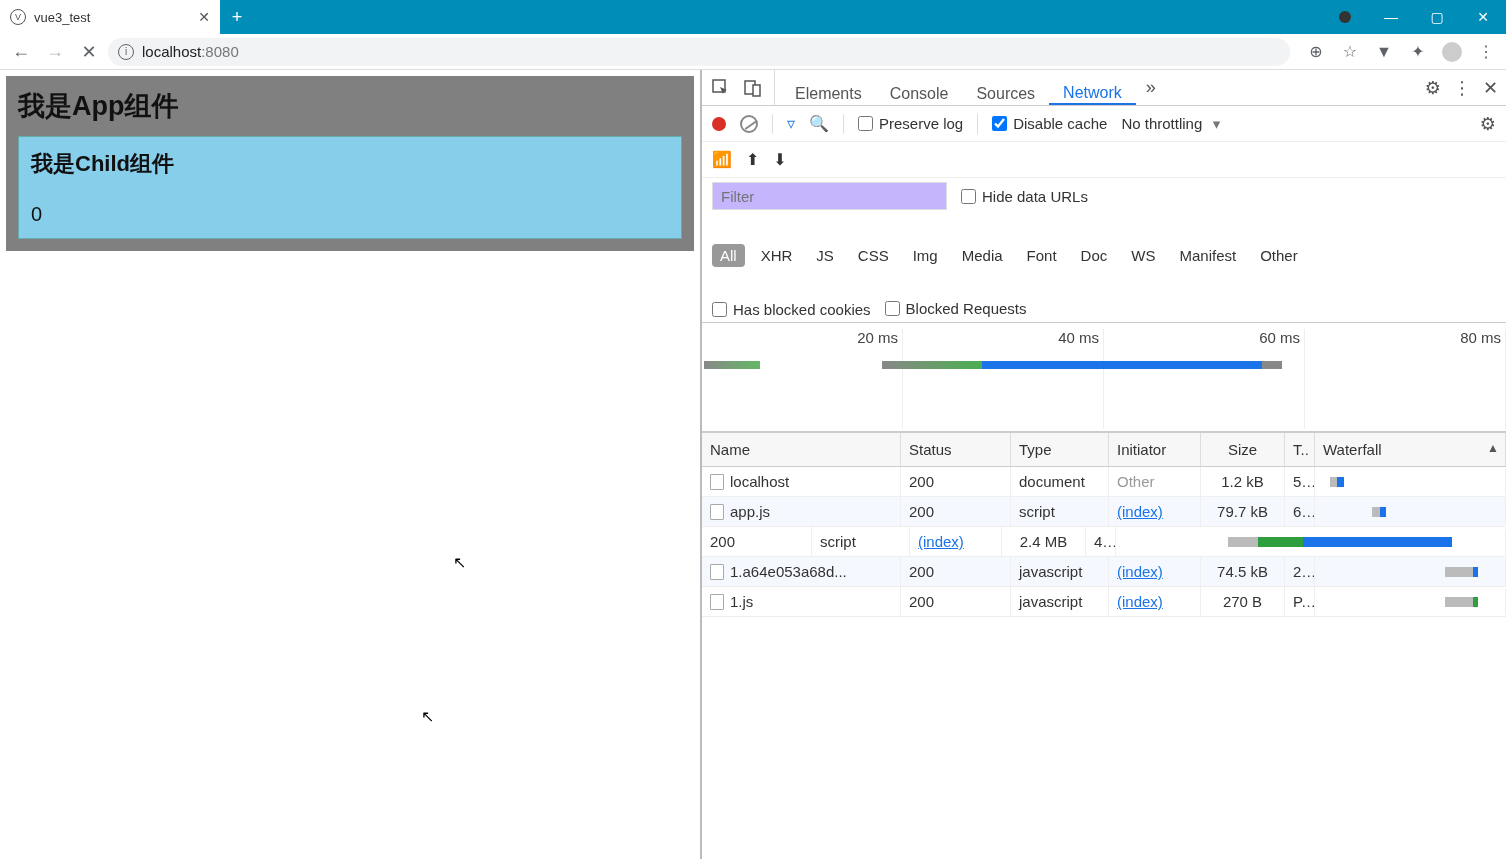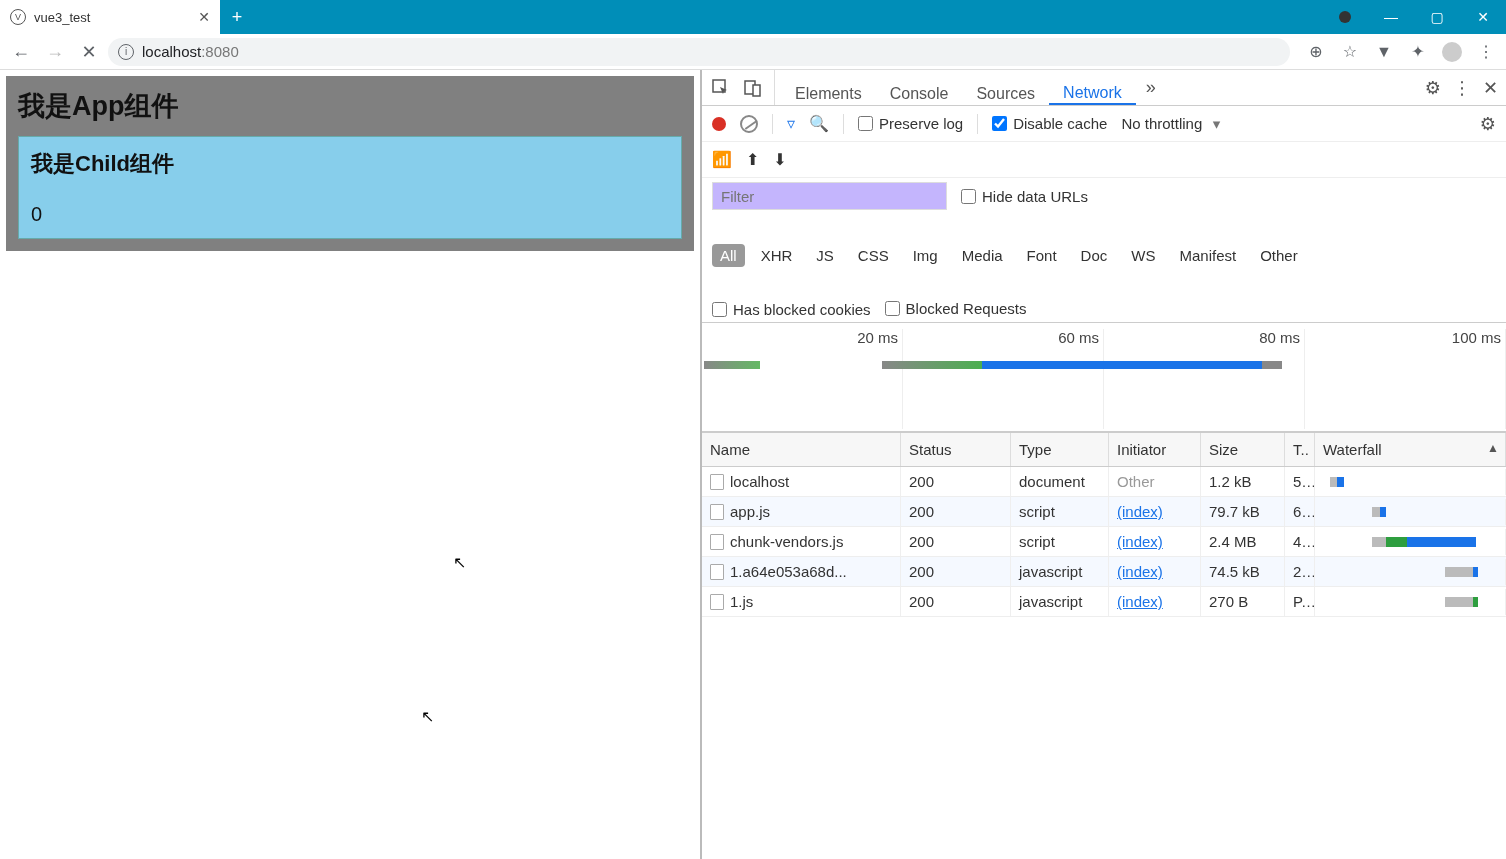--- a/index.html
+++ b/index.html
@@ -86,21 +86,21 @@
 .tl-band2 { position: absolute; top: 38px; left: 180px; height: 8px; width: 400px; background: linear-gradient(90deg,#888 0%,#4caf50 25%,#1a73e8 25%,#1a73e8 95%,#888 95%); }
 
 
 .ntable { flex: 1; overflow: auto; }
 .thead { display: flex; border-top: 1px solid #ccc; border-bottom: 1px solid #ccc; background: #f7f7f7; }
 .th { padding: 8px 8px; font-size: 15px; color: #333; border-right: 1px solid #ddd; cursor: pointer; }
 .col-name { width: 199px; }
 .col-status { width: 110px; }
 .col-type { width: 98px; }
 .col-init { width: 92px; }
-.col-size { width: 84px; text-align: left; }
+.col-size { width: 84px; text-align: center; }
 .col-time { width: 30px; }
 .col-wf { flex: 1; position: relative; }
 .wf-sort { position: absolute; right: 6px; top: 8px; font-size: 12px; color: #555; }
 .trow { display: flex; border-bottom: 1px solid #eee; align-items: center; }
 .trow:nth-child(even) { background: #f5f9ff; }
 .td { padding: 6px 8px; font-size: 15px; color: #333; border-right: 1px solid #efefef; overflow: hidden; text-overflow: ellipsis; white-space: nowrap; }
 .td.col-name { display: flex; align-items: center; gap: 6px; }
 .file-ic { width: 14px; height: 16px; border: 1px solid #aaa; border-radius: 1px; background: #fff; flex-shrink: 0; }
 .td .initiator { color: #1a73e8; text-decoration: underline; cursor: pointer; }
 .td.col-init.other { color: #999; text-decoration: none; }
@@ -252,23 +252,23 @@
       </label>
       <label class="chk" style="margin-top:4px">
         <input type="checkbox" style="">
           <span>Blocked Requests</span>
       </label>
     </div>
 
     <div class="timeline">
       <div class="tl-ticks" id="tl-ticks">
           <div class="tl-tick">20 ms</div>
+          <div class="tl-tick">40 ms</div>
           <div class="tl-tick">60 ms</div>
           <div class="tl-tick">80 ms</div>
-          <div class="tl-tick">100 ms</div>
         </div>
       <div class="tl-band1"></div>
       <div class="tl-band2"></div>
     </div>
 
     <div class="ntable">
       <div class="thead">
         <div class="th col-name">Name</div>
         <div class="th col-status">Status</div>
         <div class="th col-type">Type</div>
@@ -308,24 +308,20 @@
             <div class="td col-size">79.7 kB</div>
             <div class="td col-time">6...</div>
             <div class="td col-wf">
               <div class="wf-bar">
                 <span class="wf-seg wf-g" style="left:28%;width:5%"></span>
                 <span class="wf-seg wf-b" style="left:33%;width:3%"></span>
               </div>
             </div>
           </div>
           <div class="trow">
-            <div class="td col-name">
-              <span class="file-ic"></span>
-              <span>chunk-vendors.js</span>
-            </div>
             <div class="td col-status">200</div>
             <div class="td col-type">script</div>
             <div class="td col-init"><span class="initiator">(index)</span></div>
             <div class="td col-size">2.4 MB</div>
             <div class="td col-time">4...</div>
             <div class="td col-wf">
               <div class="wf-bar">
                 <span class="wf-seg wf-g" style="left:28%;width:8%"></span>
                 <span class="wf-seg wf-gn" style="left:36%;width:12%"></span>
                 <span class="wf-seg wf-b" style="left:48%;width:40%"></span>

